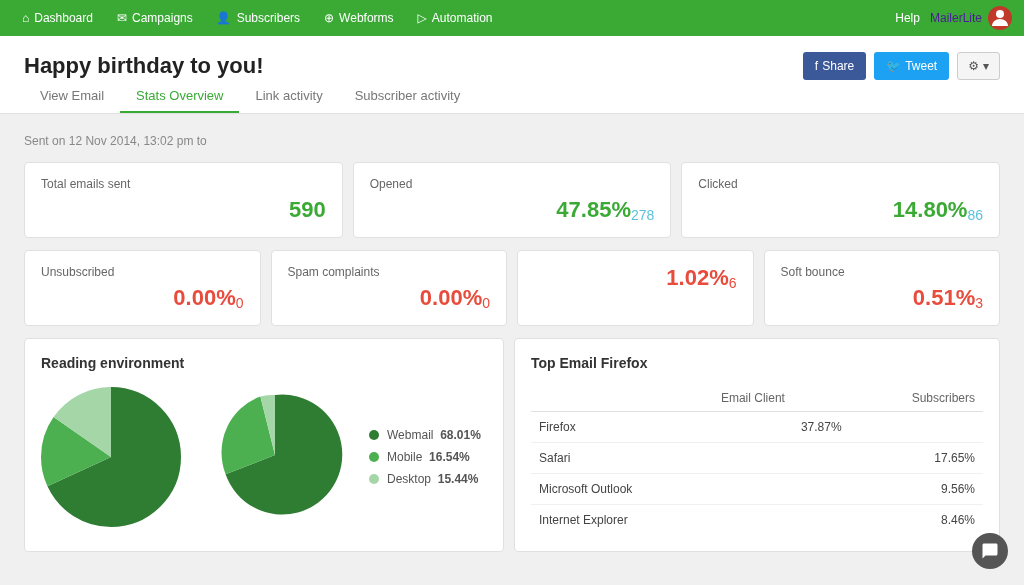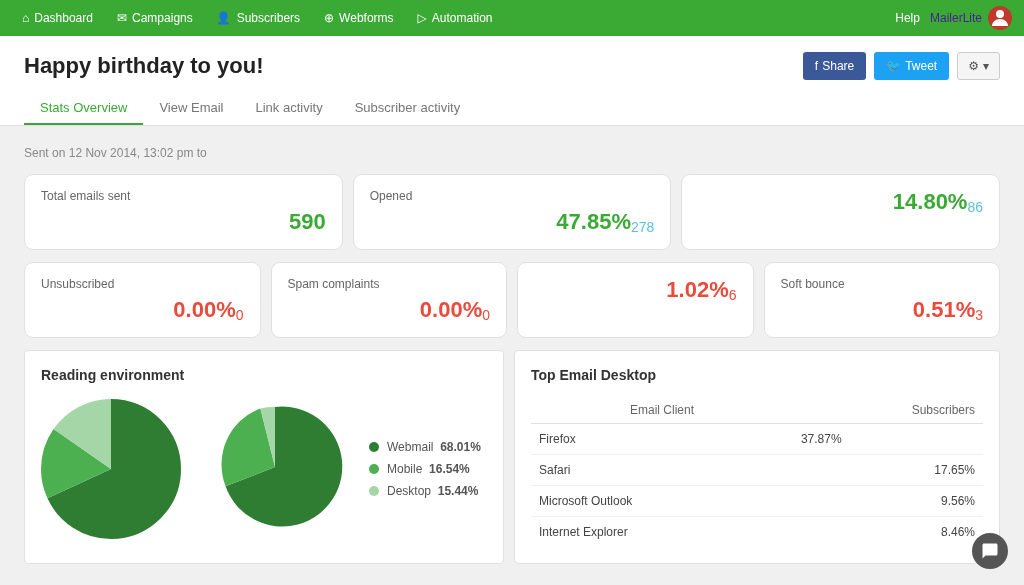--- a/index.html
+++ b/index.html
@@ -9,37 +9,37 @@
     .nav { background: #3aaa35; height: 36px; display: flex; align-items: center; padding: 0 12px; justify-content: space-between; }
     .nav-left { display: flex; align-items: center; gap: 4px; }
     .nav-item { color: #fff; font-size: 12px; padding: 0 10px; height: 36px; display: flex; align-items: center; gap: 5px; cursor: pointer; text-decoration: none; }
     .nav-right { display: flex; align-items: center; gap: 10px; }
     .nav-help { color: #fff; font-size: 12px; cursor: pointer; }
     .nav-user { display: flex; align-items: center; gap: 6px; color: #4c1d95; font-size: 12px; cursor: pointer; }
     .nav-avatar { width: 24px; height: 24px; border-radius: 50%; background: #c0392b; display: flex; align-items: center; justify-content: center; color: #fff; font-size: 10px; overflow: hidden; }
 
     
     .page-header { background: #fff; padding: 16px 24px 0; border-bottom: 1px solid #e0e0e0; }
-    .page-title-row { display: flex; align-items: center; justify-content: space-between; margin-bottom: 12px; }
+    .page-title-row { display: flex; align-items: center; justify-content: space-between; }
     .page-title { font-size: 22px; font-weight: 600; color: #222; }
     .header-actions { display: flex; gap: 8px; }
     .btn-share { background: #3b5998; color: #fff; border: none; border-radius: 3px; padding: 6px 12px; font-size: 12px; cursor: pointer; display: flex; align-items: center; gap: 4px; }
     .btn-tweet { background: #1da1f2; color: #fff; border: none; border-radius: 3px; padding: 6px 12px; font-size: 12px; cursor: pointer; display: flex; align-items: center; gap: 4px; }
     .btn-settings { background: #f5f5f5; color: #555; border: 1px solid #ccc; border-radius: 3px; padding: 6px 10px; font-size: 12px; cursor: pointer; display: flex; align-items: center; gap: 4px; }
     .tabs { display: flex; gap: 0; }
     .tab { padding: 8px 16px; font-size: 13px; color: #777; cursor: pointer; border-bottom: 2px solid transparent; }
     .tab.active { color: #3aaa35; border-bottom: 2px solid #3aaa35; font-weight: 500; }
 
     
     .content { padding: 16px 24px; max-width: 1024px; }
     .sent-info { font-size: 12px; color: #888; margin-bottom: 14px; margin-top: 4px; }
 
     
     .stats-row { display: flex; gap: 10px; margin-bottom: 12px; }
-    .stat-card { background: #fff; border: 1px solid #e0e0e0; border-radius: 9px; padding: 14px 16px; flex: 1; min-width: 0; }
+    .stat-card { background: #fff; border: 1px solid #e0e0e0; border-radius: 4px; padding: 14px 16px; flex: 1; min-width: 0; }
     .stat-label { font-size: 12px; color: #666; margin-bottom: 6px; }
     .stat-value-row { display: flex; align-items: flex-end; justify-content: flex-end; }
     .stat-value-big { font-size: 22px; font-weight: 600; }
     .stat-value-green { color: #3aaa35; }
     .stat-value-red { color: #e74c3c; }
     .stat-count { font-size: 14px; color: #5bc0de; font-weight: 500; }
     .stat-count-red { font-size: 14px; color: #e74c3c; font-weight: 500; }
 
     
     .bottom-row { display: flex; gap: 10px; margin-bottom: 12px; }
@@ -50,21 +50,21 @@
     .reading-env-card { flex: 0 0 480px; }
     .pie-container { display: flex; align-items: center; gap: 24px; }
     .pie-svg { flex-shrink: 0; }
     .legend { display: flex; flex-direction: column; gap: 8px; }
     .legend-item { display: flex; align-items: center; gap: 8px; font-size: 12px; color: #555; }
     .legend-dot { width: 10px; height: 10px; border-radius: 50%; flex-shrink: 0; }
 
     
     .email-clients-card { flex: 1; }
     .clients-table { width: 100%; border-collapse: collapse; }
-    .clients-table th { text-align: center; font-size: 12px; color: #666; font-weight: 500; border-bottom: 1px solid #e0e0e0; padding: 6px 8px; }
+    .clients-table th { text-align: right; font-size: 12px; color: #666; font-weight: 500; border-bottom: 1px solid #e0e0e0; padding: 6px 8px; }
     .clients-table td { padding: 8px 8px; font-size: 12px; color: #444; border-bottom: 1px solid #f0f0f0; }
     .clients-table tr:last-child td { border-bottom: none; }
 
     
     .chat-bubble { position: fixed; bottom: 16px; right: 16px; width: 36px; height: 36px; background: #555; border-radius: 50%; display: flex; align-items: center; justify-content: center; cursor: pointer; }
     .chat-bubble svg { fill: #fff; }
   </style>
 </head>
 <body>
 
@@ -117,22 +117,22 @@
         <span>🐦</span>
         <span>Tweet</span>
       </button>
       <button class="btn-settings">
         <span>⚙</span>
         <span>▾</span>
       </button>
     </div>
   </div>
   <div class="tabs">
+    <div class="tab">View Email</div>
     <div class="tab active">Stats Overview</div>
-    <div class="tab">View Email</div>
     <div class="tab">Link activity</div>
     <div class="tab">Subscriber activity</div>
   </div>
 </div>
 
 <div class="content">
   <div class="sent-info">Sent on 12 Nov 2014, 13:02 pm to</div>
 
   <div class="stats-row">
     <div class="stat-card">
@@ -142,20 +142,21 @@
       </div>
     </div>
     <div class="stat-card">
       <div class="stat-label">Opened</div>
       <div class="stat-value-row">
         <span class="stat-value-big stat-value-green">47.85%</span>
         <span class="stat-count">278</span>
       </div>
     </div>
     <div class="stat-card">
+      <div class="stat-label">Clicked</div>
       <div class="stat-value-row">
         <span class="stat-value-big stat-value-green">14.80%</span>
         <span class="stat-count">86</span>
       </div>
     </div>
   </div>
 
   <div class="stats-row">
     <div class="stat-card">
       <div class="stat-label">Unsubscribed</div>
@@ -220,21 +221,21 @@
           </div>
           <div class="legend-item">
             <div class="legend-dot" style="background:#a5d6a7"></div>
             <span>Desktop&nbsp;&nbsp;<strong>15.44%</strong></span>
           </div>
         </div>
       </div>
     </div>
 
     <div class="card email-clients-card" style="flex:1">
-      <div class="card-title">Top Email Desktop</div>
+      <div class="card-title">Top Email Firefox</div>
       <table class="clients-table">
         <thead>
           <tr>
             <th>Email Client</th>
             <th style="text-align:right">Subscribers</th>
           </tr>
         </thead>
         <tbody id="clients-tbody">
             <tr>
               <td>Firefox</td>

